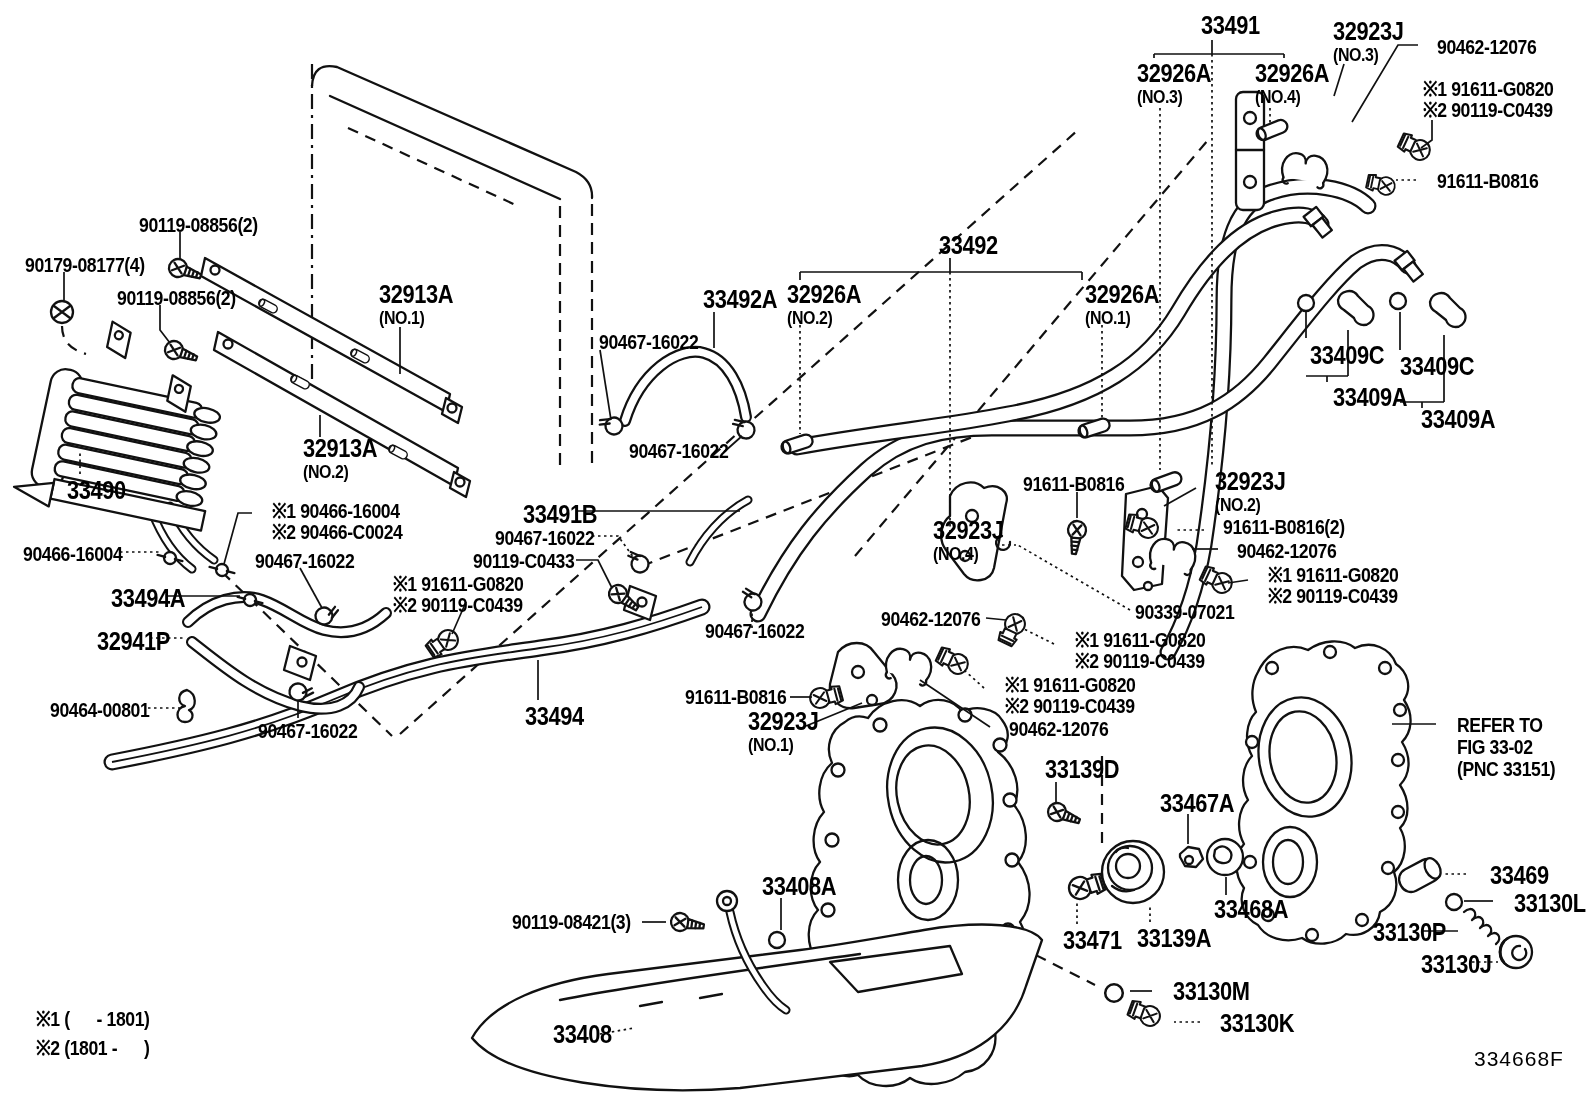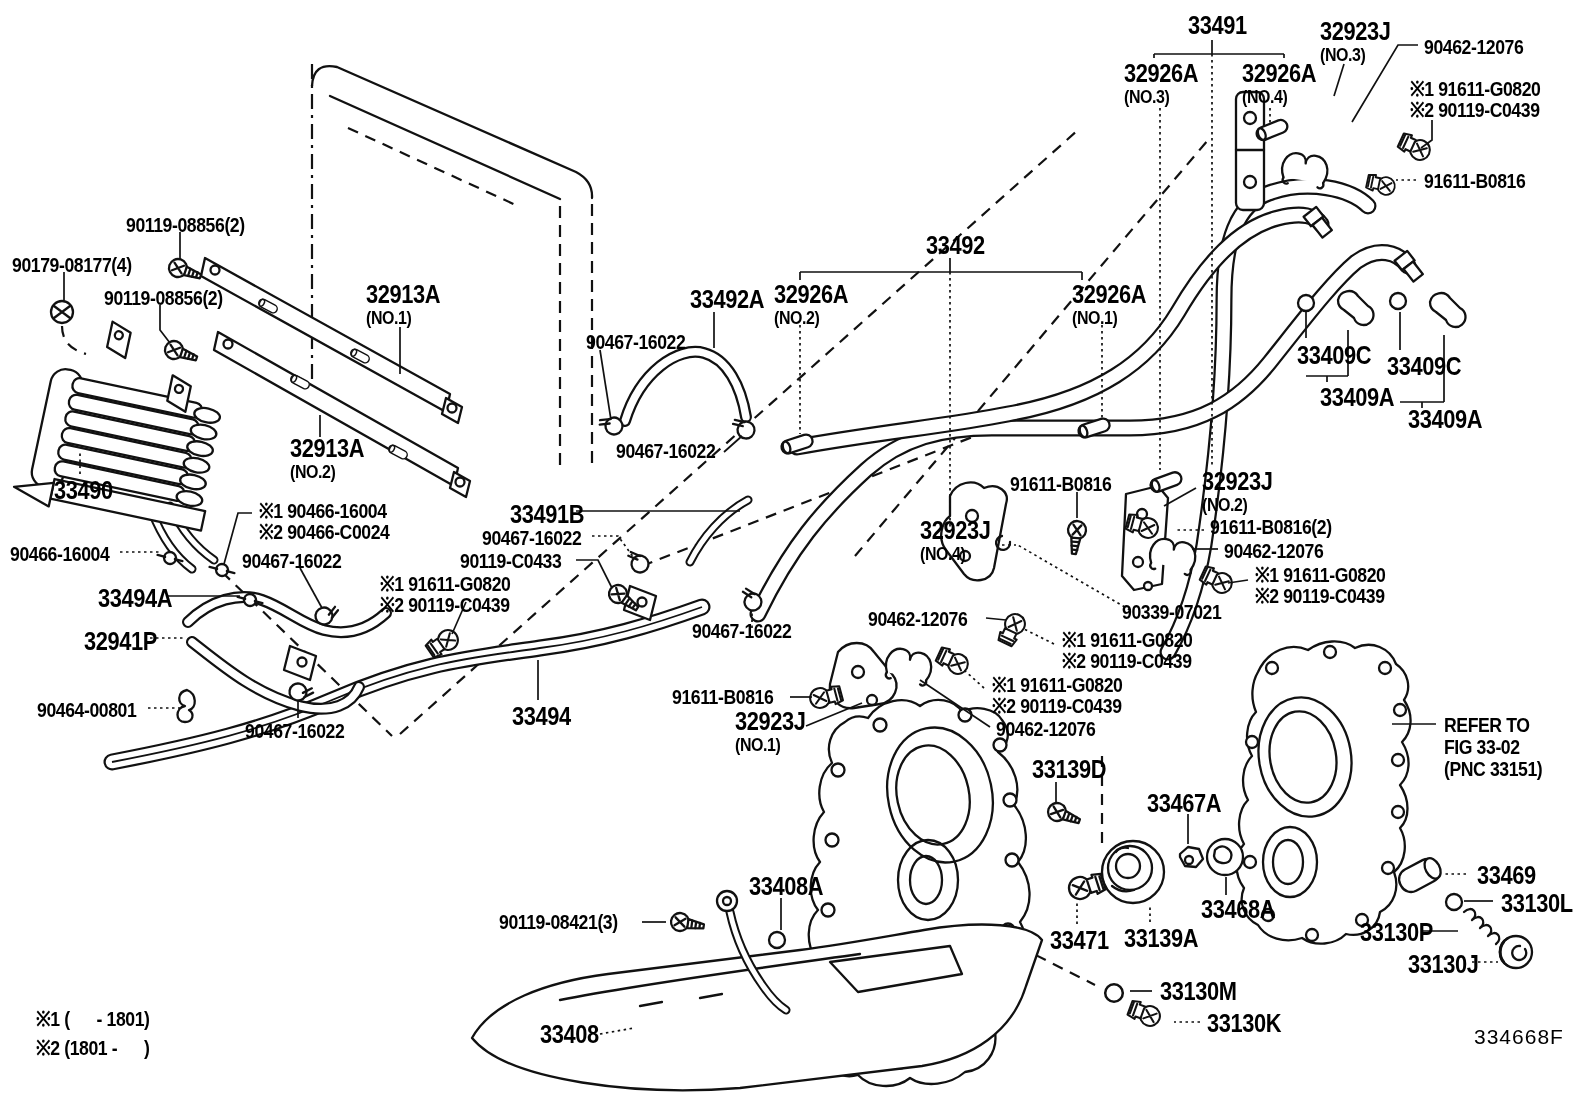--- a/index.html
+++ b/index.html
@@ -397,21 +397,21 @@
     <path class="ld" d="M724,452 L742,436"></path>
     <path class="ldd" d="M800,325 V434"></path>
     <path class="ldd" d="M1102,325 V418"></path>
     <path class="ld" d="M950,258 V272 M800,272 H1082 M800,272 V280 M1082,272 V280"></path>
     <path class="ldd" d="M950,272 V540"></path>
     <path class="ld" d="M1306,312 V338 M1348,330 V376 M1306,376 H1348 M1327,376 V382"></path>
     <path class="ld" d="M1400,312 V350 M1444,335 V402 M1400,402 H1444 M1422,402 V408"></path>
   </g>
 </svg>
 
-<div style="position:absolute;left:4px;top:0;width:1384px;height:1099px">
+<div style="position:absolute;left:17px;top:0;width:1384px;height:1099px">
       <div class="lbl lg" style="left: 1184px; top: 12px;"><div class="l0">33491</div></div>
       <div class="lbl lg" style="left: 1120px; top: 60px;"><div class="l0">32926A</div><div class="ls">(NO.3)</div></div>
       <div class="lbl lg" style="left: 1238px; top: 60px;"><div class="l0">32926A</div><div class="ls">(NO.4)</div></div>
       <div class="lbl lg" style="left: 1316px; top: 18px;"><div class="l0">32923J</div><div class="ls">(NO.3)</div></div>
       <div class="lbl md" style="left: 1420px; top: 36px;"><div class="l0">90462-12076</div></div>
       <div class="lbl md" style="left: 1406px; top: 78px;"><div class="l0">※1 91611-G0820</div></div>
       <div class="lbl md" style="left: 1406px; top: 99px;"><div class="l0">※2 90119-C0439</div></div>
       <div class="lbl md" style="left: 1420px; top: 170px;"><div class="l0">91611-B0816</div></div>
       <div class="lbl md" style="left: 122px; top: 214px;"><div class="l0">90119-08856(2)</div></div>
       <div class="lbl md" style="left: 8px; top: 254px;"><div class="l0">90179-08177(4)</div></div>
@@ -472,15 +472,15 @@
       <div class="lbl lg" style="left: 1156px; top: 978px;"><div class="l0">33130M</div></div>
       <div class="lbl lg" style="left: 1203px; top: 1010px;"><div class="l0">33130K</div></div>
       <div class="lbl lg" style="left: 1473px; top: 862px;"><div class="l0">33469</div></div>
       <div class="lbl lg" style="left: 1497px; top: 890px;"><div class="l0">33130L</div></div>
       <div class="lbl lg" style="left: 1356px; top: 919px;"><div class="l0">33130P</div></div>
       <div class="lbl lg" style="left: 1404px; top: 951px;"><div class="l0">33130J</div></div>
     </div>
 
 <div class="lbl md" style="left:36px;top:1008px">※1 (      - 1801)</div>
 <div class="lbl md" style="left:36px;top:1037px">※2 (1801 -      )</div>
-<div class="doc" style="left:1474px;top:1025px">334668F</div>
+<div class="doc" style="left:1474px;top:1047px">334668F</div>
 
 </div>
 
 </body></html>

